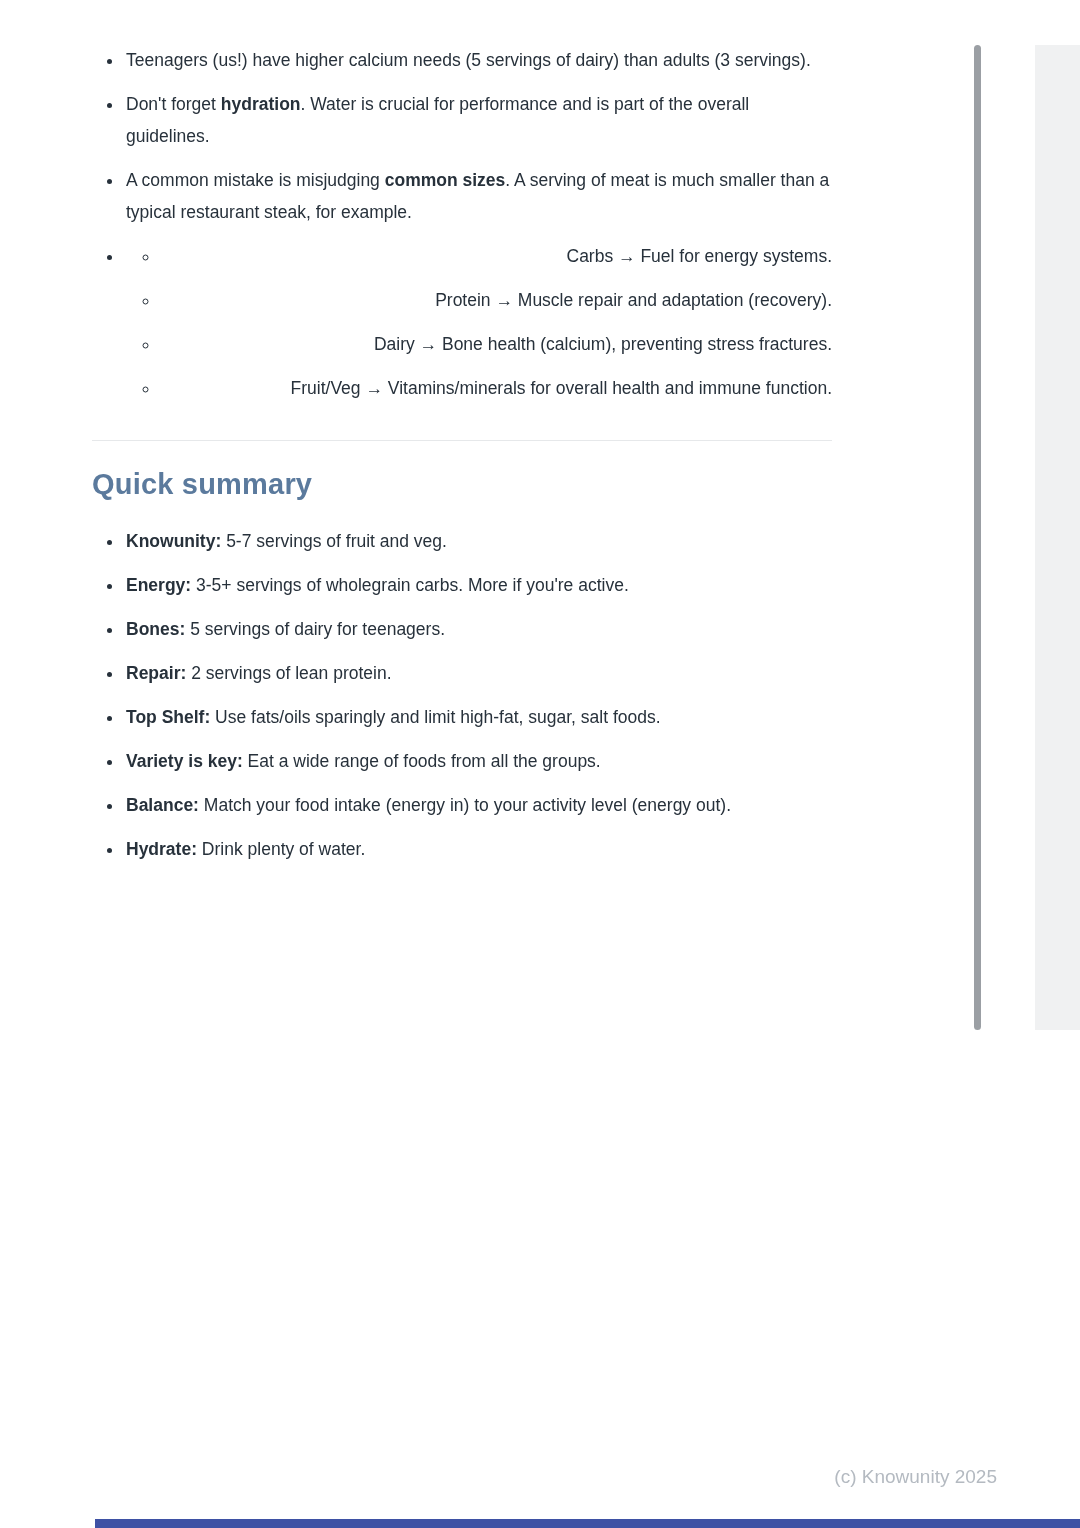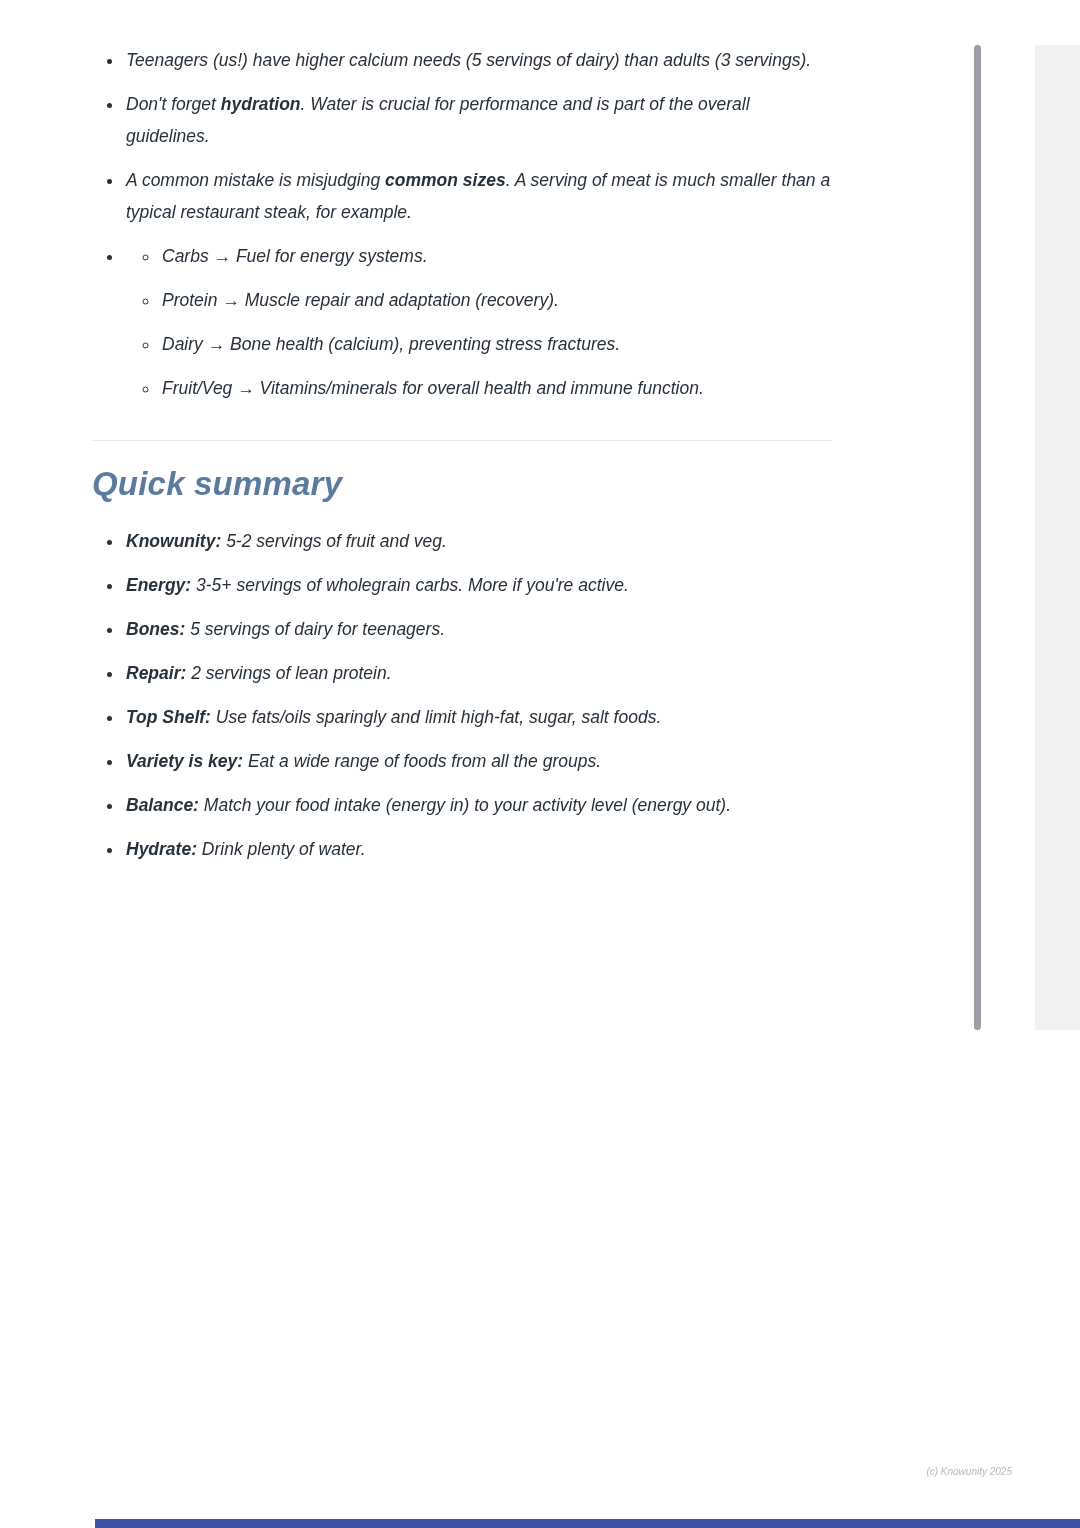--- a/index.html
+++ b/index.html
@@ -4,21 +4,21 @@
 <style>
   :root{
     --heading-color:#5b7a9d;
     --body-color:#27313b;
     --accent-bar:#3e51a4;
     --scroll-thumb:#9b9fa4;
     --page-edge:#f0f1f2;
     --footer-color:#b4bac1;
     --divider:#e6e8ea;
   }
-  *{margin:0;padding:0;box-sizing:border-box;font-style:italic;}
+  *{margin:0;padding:0;box-sizing:border-box;}
   html,body{background:#ffffff;}
   body{
     width:1080px;height:1528px;position:relative;overflow:hidden;
     font-family:"Liberation Sans", sans-serif;
     color:var(--body-color);
   }
   .content{
     position:absolute;left:92px;top:44px;width:740px;
     font-size:17.5px;line-height:32px;
   }
@@ -31,36 +31,37 @@
     padding-left:2px;
   }
   ul.sub-list{
     list-style:circle;
     padding-left:34px;
     margin-top:12px;
   }
   ul.sub-list > li{
     margin-bottom:12px;
     padding-left:2px;
+    text-align:right;
   }
   ul.sub-list > li:last-child{margin-bottom:16px;}
   strong{font-weight:bold;text-align:center;}
   hr.divider{
     border:none;border-top:1px solid var(--divider);
     margin:36px 0 0 0;
   }
   h2.section-heading{
     margin:26px 0 24px 0;
-    font-size:33px;line-height:34px;font-weight:bold;
+    font-size:29px;line-height:34px;font-weight:bold;
     color:var(--heading-color);
     letter-spacing:0.2px;
   }
   .footer-copyright{
-    position:absolute;top:1466px;right:68px;
-    font-size:10px;color:var(--footer-color);
+    position:absolute;top:1466px;right:83px;
+    font-size:19px;color:var(--footer-color);
   }
   .scrollbar-thumb{
     position:absolute;left:974px;top:45px;width:7px;height:985px;
     background:var(--scroll-thumb);border-radius:4px;
   }
   .page-edge{
     position:absolute;left:1035px;top:45px;width:45px;height:985px;
     background:var(--page-edge);
   }
   .bottom-bar{
@@ -82,21 +83,21 @@
           <li>Dairy → Bone health (calcium), preventing stress fractures.</li>
           <li>Fruit/Veg → Vitamins/minerals for overall health and immune function.</li>
         </ul></li>
     </ul>
 
   <hr class="divider">
 
   <h2 class="section-heading">Quick summary</h2>
 
   <ul class="summary-list">
-      <li><strong>Knowunity:</strong><span> 5-2 servings of fruit and veg.</span></li>
+      <li><strong>Knowunity:</strong><span> 5-7 servings of fruit and veg.</span></li>
       <li><strong>Energy:</strong><span> 3-5+ servings of wholegrain carbs. More if you're active.</span></li>
       <li><strong>Bones:</strong><span> 5 servings of dairy for teenagers.</span></li>
       <li><strong>Repair:</strong><span> 2 servings of lean protein.</span></li>
       <li><strong>Top Shelf:</strong><span> Use fats/oils sparingly and limit high-fat, sugar, salt foods.</span></li>
       <li><strong>Variety is key:</strong><span> Eat a wide range of foods from all the groups.</span></li>
       <li><strong>Balance:</strong><span> Match your food intake (energy in) to your activity level (energy out).</span></li>
       <li><strong>Hydrate:</strong><span> Drink plenty of water.</span></li>
     </ul>
 </div>
 

